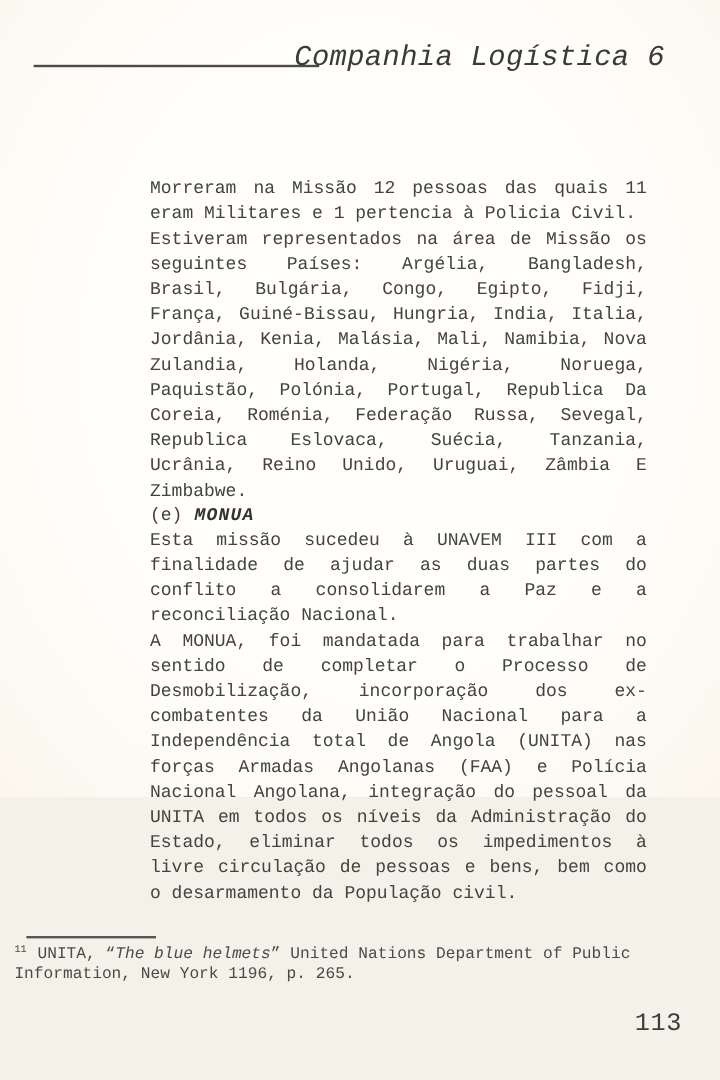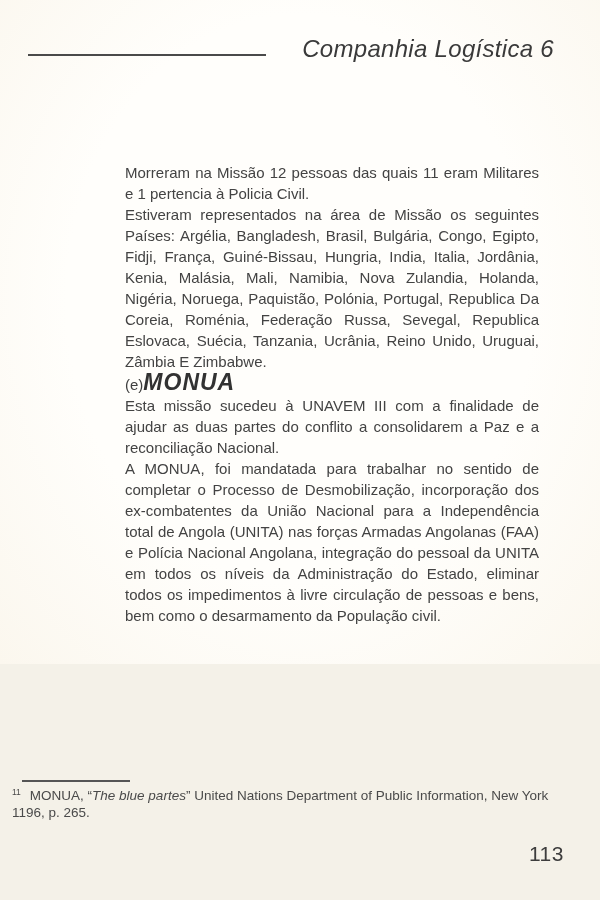--- a/index.html
+++ b/index.html
@@ -7,54 +7,55 @@
     width:600px;height:900px;
     background:#f4f1e8;
     font-family:"Liberation Sans", sans-serif;
     overflow:hidden;
   }
   .page{
     position:relative;
     width:600px;height:664px;
     background:radial-gradient(ellipse at 50% 45%, #fffefb 55%, #fbf7ee 100%);
     color:#424242;
+    font-family:Liberation Mono, monospace;
   }
   
   .header-rule{
     position:absolute;left:28px;top:54px;width:238px;height:2px;
     background:#4a4a4a;
   }
   .header-title{
     position:absolute;top:35px;right:46px;
     font-size:24px;font-style:italic;color:#3a3a3a;
     letter-spacing:0.3px;white-space:nowrap;
   }
   
   .body-col{
-    position:absolute;left:125px;top:162px;width:414px;
+    position:absolute;left:125px;top:147px;width:414px;
     font-size:15px;line-height:21px;
     text-align:justify;color:#434343;
   }
   .body-col p{margin:0;padding:0;}
   sup.fn-ref{
     font-size:9.5px;line-height:0;vertical-align:super;
     margin-left:3px;color:#4a4a4a;
   }
   .section-heading{
     margin:4px 0 0 -30px;
     line-height:20px;
     text-align:left;
     white-space:nowrap;
   }
   .section-heading .label{
     font-size:15px;color:#3f3f3f;
   }
   .section-heading .title{
-    font-size:23px;font-weight:bold;font-style:italic;
-    letter-spacing:1px;color:#323232;
+    font-size:15px;font-weight:bold;font-style:italic;
+    letter-spacing:1px;color:#323232;margin-left:10px;
   }
   
   .footnote-rule{
     position:absolute;left:22px;top:780px;width:108px;height:2px;
     background:#555;
   }
   .footnote{
     position:absolute;left:12px;top:787px;width:540px;
     font-size:13.5px;line-height:17px;color:#4a4a4a;
     text-align:left;
@@ -80,17 +81,17 @@
     <p>Morreram na Missão 12 pessoas das quais 11 eram Militares e 1 pertencia à Policia Civil.</p>
     <p>Estiveram representados na área de Missão os seguintes Países: Argélia, Bangladesh, Brasil, Bulgária, Congo, Egipto, Fidji, França, Guiné-Bissau, Hungria, India, Italia, Jordânia, Kenia, Malásia, Mali, Namibia, Nova Zulandia, Holanda, Nigéria, Noruega, Paquistão, Polónia, Portugal, Republica Da Coreia, Roménia, Federação Russa, Sevegal, Republica Eslovaca, Suécia, Tanzania, Ucrânia, Reino Unido, Uruguai, Zâmbia E Zimbabwe.</p>
 
     <p class="section-heading"><span class="label">(e)</span><span class="title">MONUA</span></p>
 
     <p>Esta missão sucedeu à UNAVEM III com a finalidade de ajudar as duas partes do conflito a consolidarem a Paz e a reconciliação Nacional.</p>
     <p>A MONUA, foi mandatada para trabalhar no sentido de completar o Processo de Desmobilização, incorporação dos ex-combatentes da União Nacional para a Independência total de Angola (UNITA) nas forças Armadas Angolanas (FAA) e Polícia Nacional Angolana, integração do pessoal da UNITA em todos os níveis da Administração do Estado, eliminar todos os impedimentos à livre circulação de pessoas e bens, bem como o desarmamento da População civil.</p>
   </div>
 
   <div class="footnote-rule"></div>
-  <div class="footnote"><sup>11</sup><span>MONUA, “</span><span class="it">The blue partes</span><span>” United Nations Department of Public Information, New York 1196, p. 265.</span></div>
+  <div class="footnote"><sup>11</sup><span>UNITA, “</span><span class="it">The blue helmets</span><span>” United Nations Department of Public Information, New York 1196, p. 265.</span></div>
 
   <div class="page-number">113</div>
 
 </div>
 
 </body></html>

